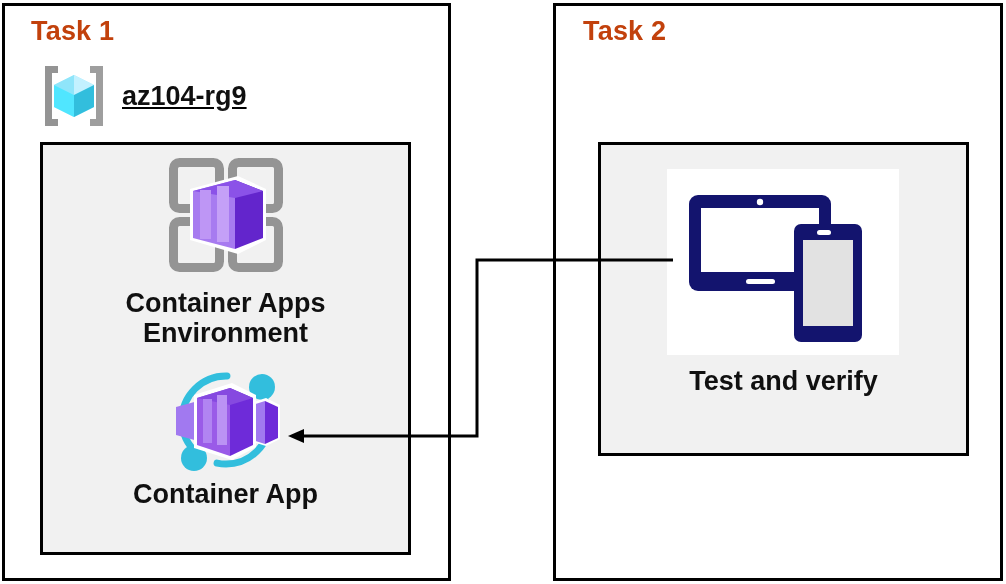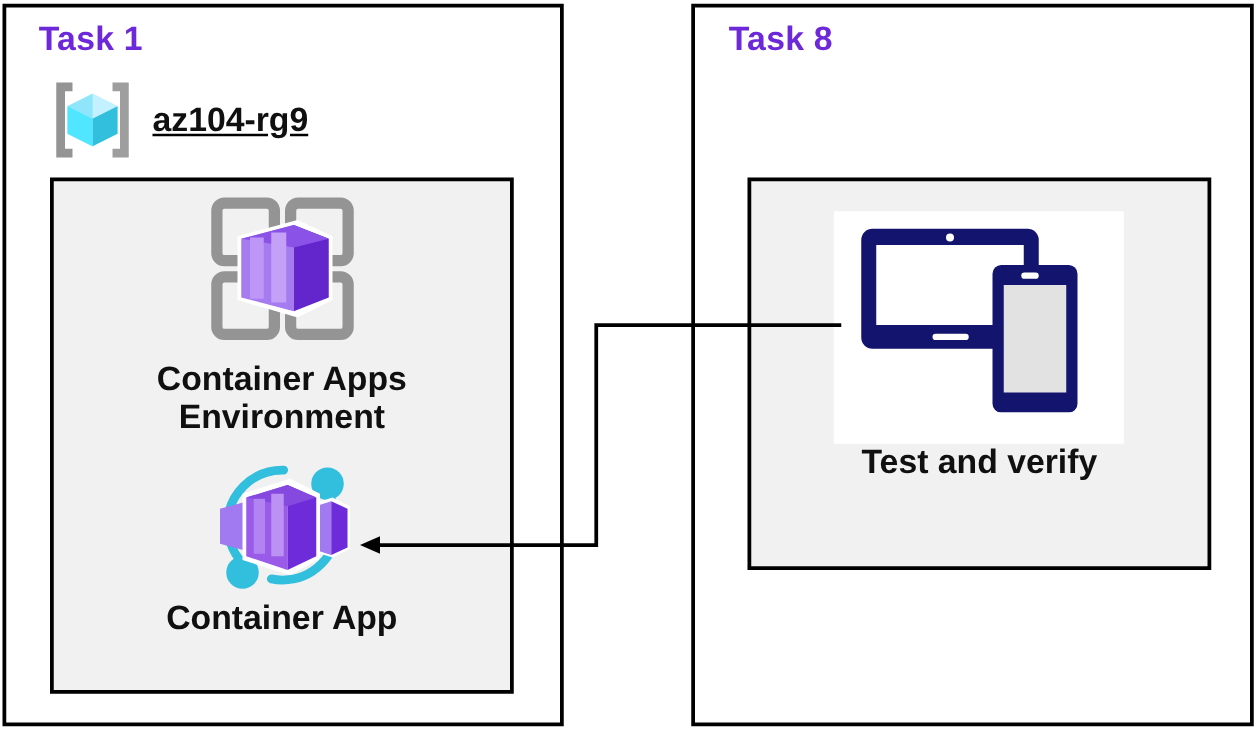--- a/index.html
+++ b/index.html
@@ -28,21 +28,21 @@
     border: 3px solid #000000;
     box-sizing: border-box;
   }
   #task1-panel { left: 2px;   top: 3px; width: 449px; height: 578px; }
   #task2-panel { left: 553px; top: 3px; width: 450px; height: 578px; }
 
   .task-title {
     position: absolute;
     font-size: 27px;
     font-weight: bold;
-    color: #6d28d9;
+    color: #c2410c;
     letter-spacing: 0.2px;
     white-space: nowrap;
   }
   #task1-title { left: 31px;  top: 16px; }
   #task2-title { left: 583px; top: 16px; }
 
   
   #rg-row {
     position: absolute;
     left: 36px;
@@ -83,21 +83,21 @@
 
   
   .icon-stack {
     position: absolute;
     display: flex;
     flex-direction: column;
     align-items: center;
   }
   #cae-stack { left: 40px;  top: 148px; width: 371px; }
   #ca-stack  { left: 40px;  top: 365px; width: 371px; }
-  #tv-stack  { left: 598px; top: 167px; width: 371px; }
+  #tv-stack  { left: 598px; top: 179px; width: 371px; }
 
   .node-label {
     font-size: 27px;
     font-weight: bold;
     color: #101010;
     text-align: center;
     line-height: 1.12;
     white-space: pre-line;
   }
   #cae-label { margin-top: 6px; }
@@ -188,21 +188,21 @@
         <rect x="41" y="42" width="11" height="49" fill="#BE96F5"></rect>
         <rect x="58" y="38" width="12" height="56" fill="#C4A0F7"></rect>
       </svg>
     </span>
     <div class="node-label" id="cae-label">Container Apps
 Environment</div>
   </div>
 
   <div class="task-panel" id="task2-panel"></div>
 
-  <div class="task-title" id="task2-title">Task 8</div>
+  <div class="task-title" id="task2-title">Task 2</div>
 
   <div class="gray-box" id="tv-box"></div>
   <div id="tv-white-plate"></div>
 
   <div class="icon-stack" id="tv-stack">
     <span style="display:block;width:200px;height:163px;">
       <svg width="200" height="163" viewBox="0 0 200 163" aria-hidden="true">
 
         <rect x="5" y="16" width="142" height="96" rx="9" fill="#13146E"></rect>
         <rect x="17" y="29" width="118" height="64" fill="#ffffff"></rect>

